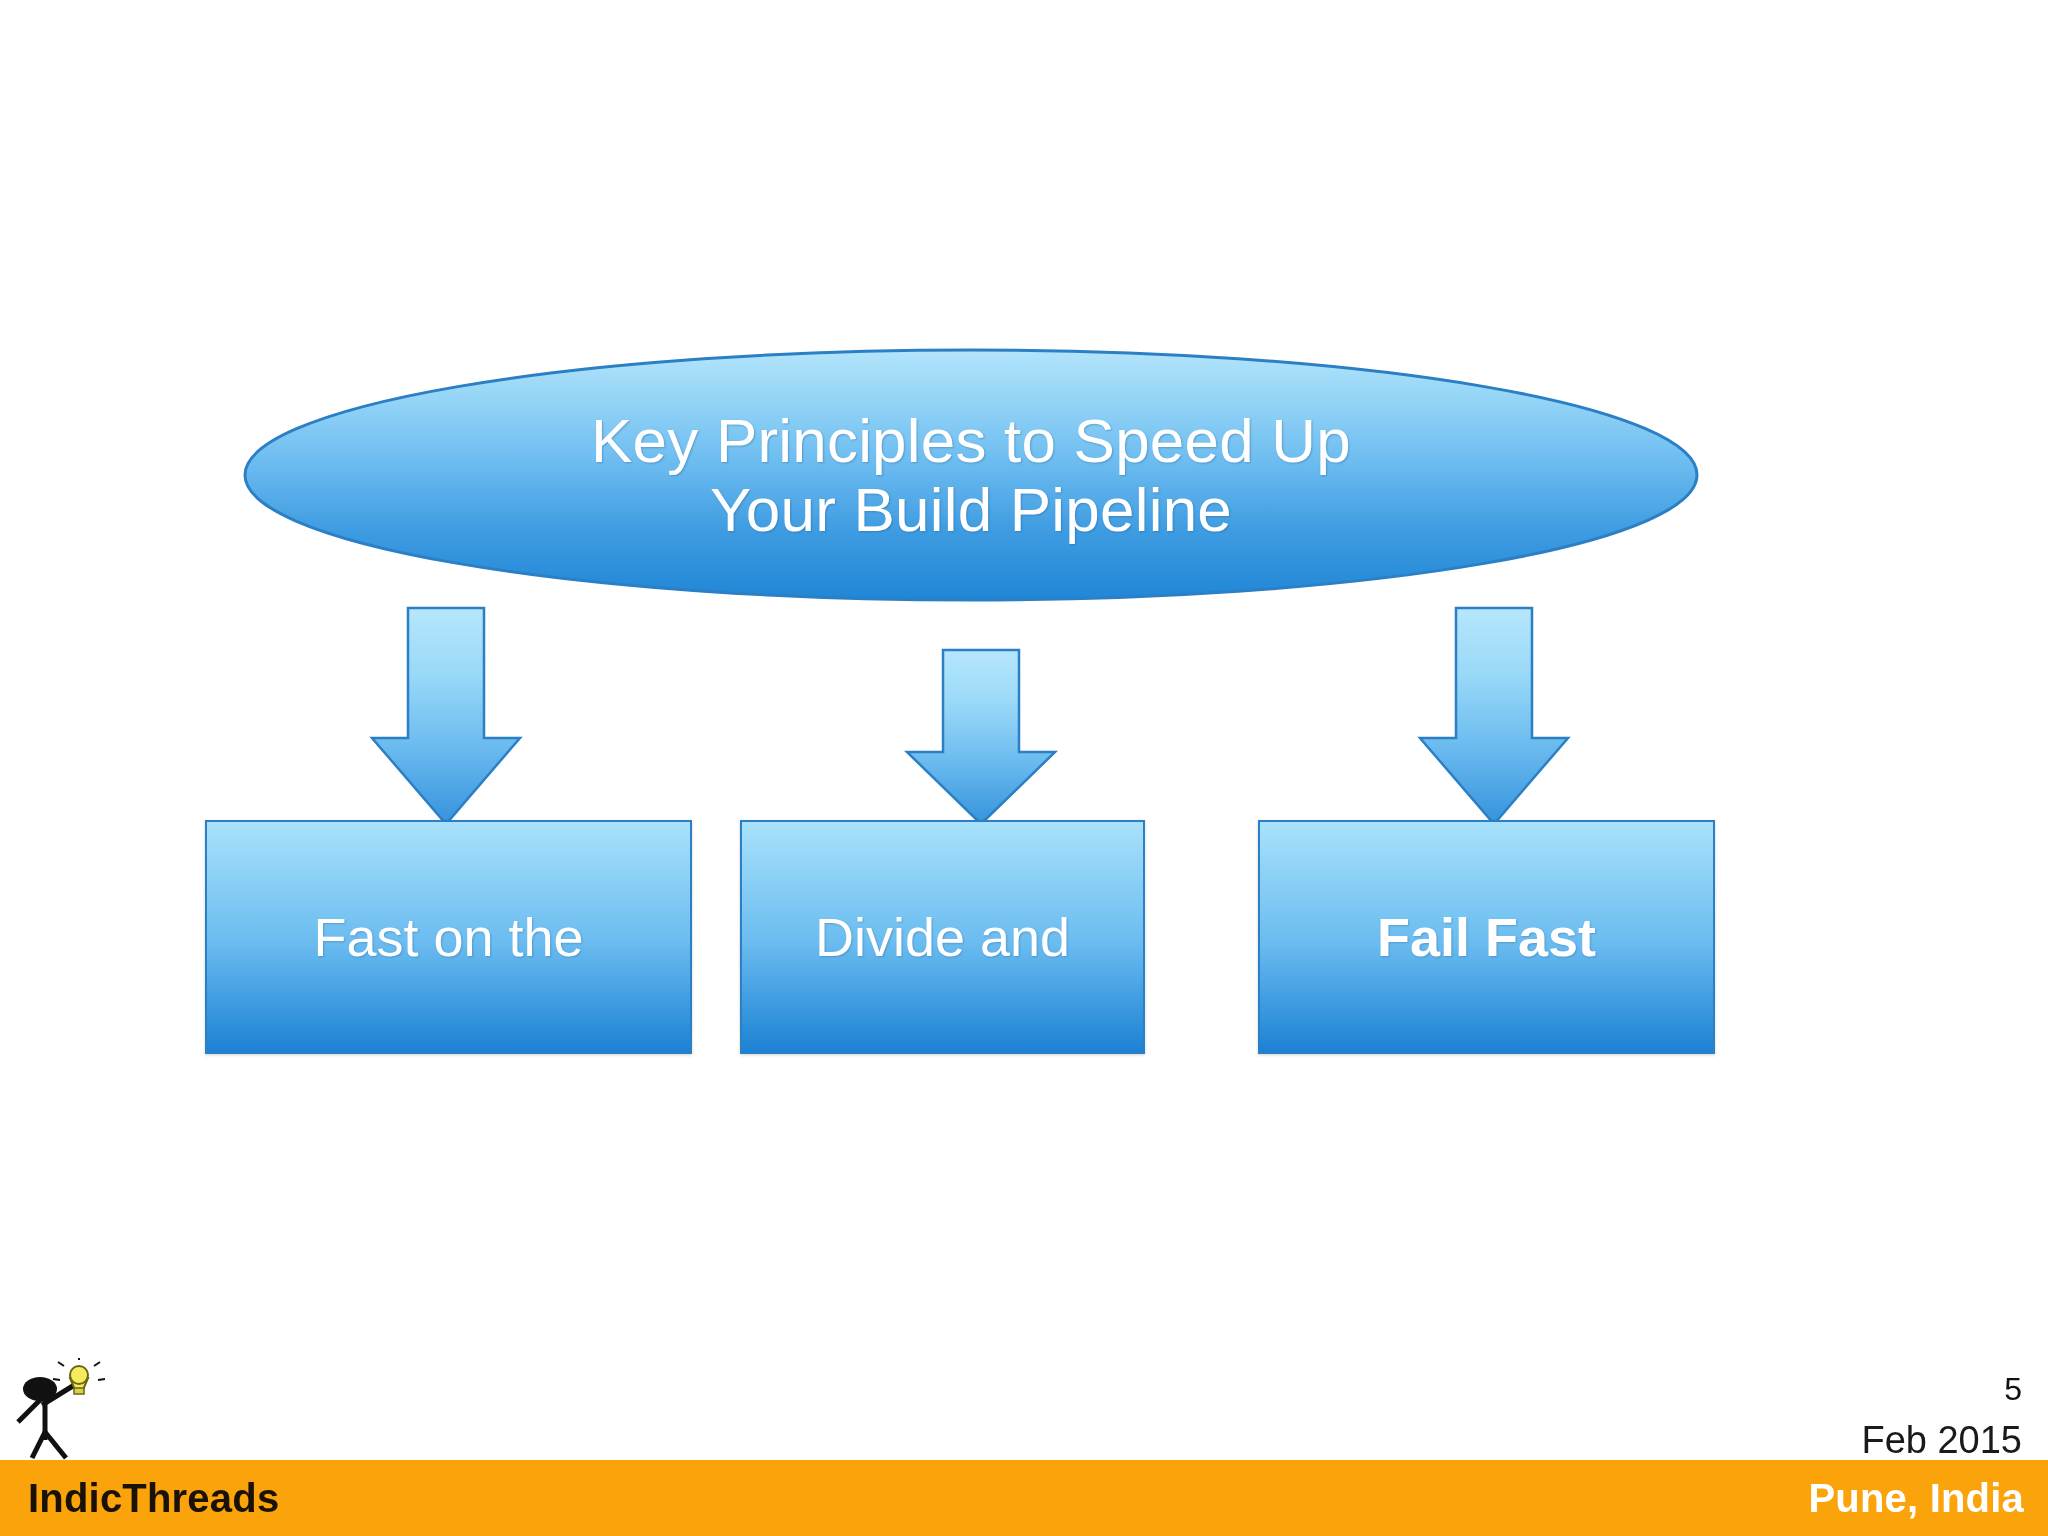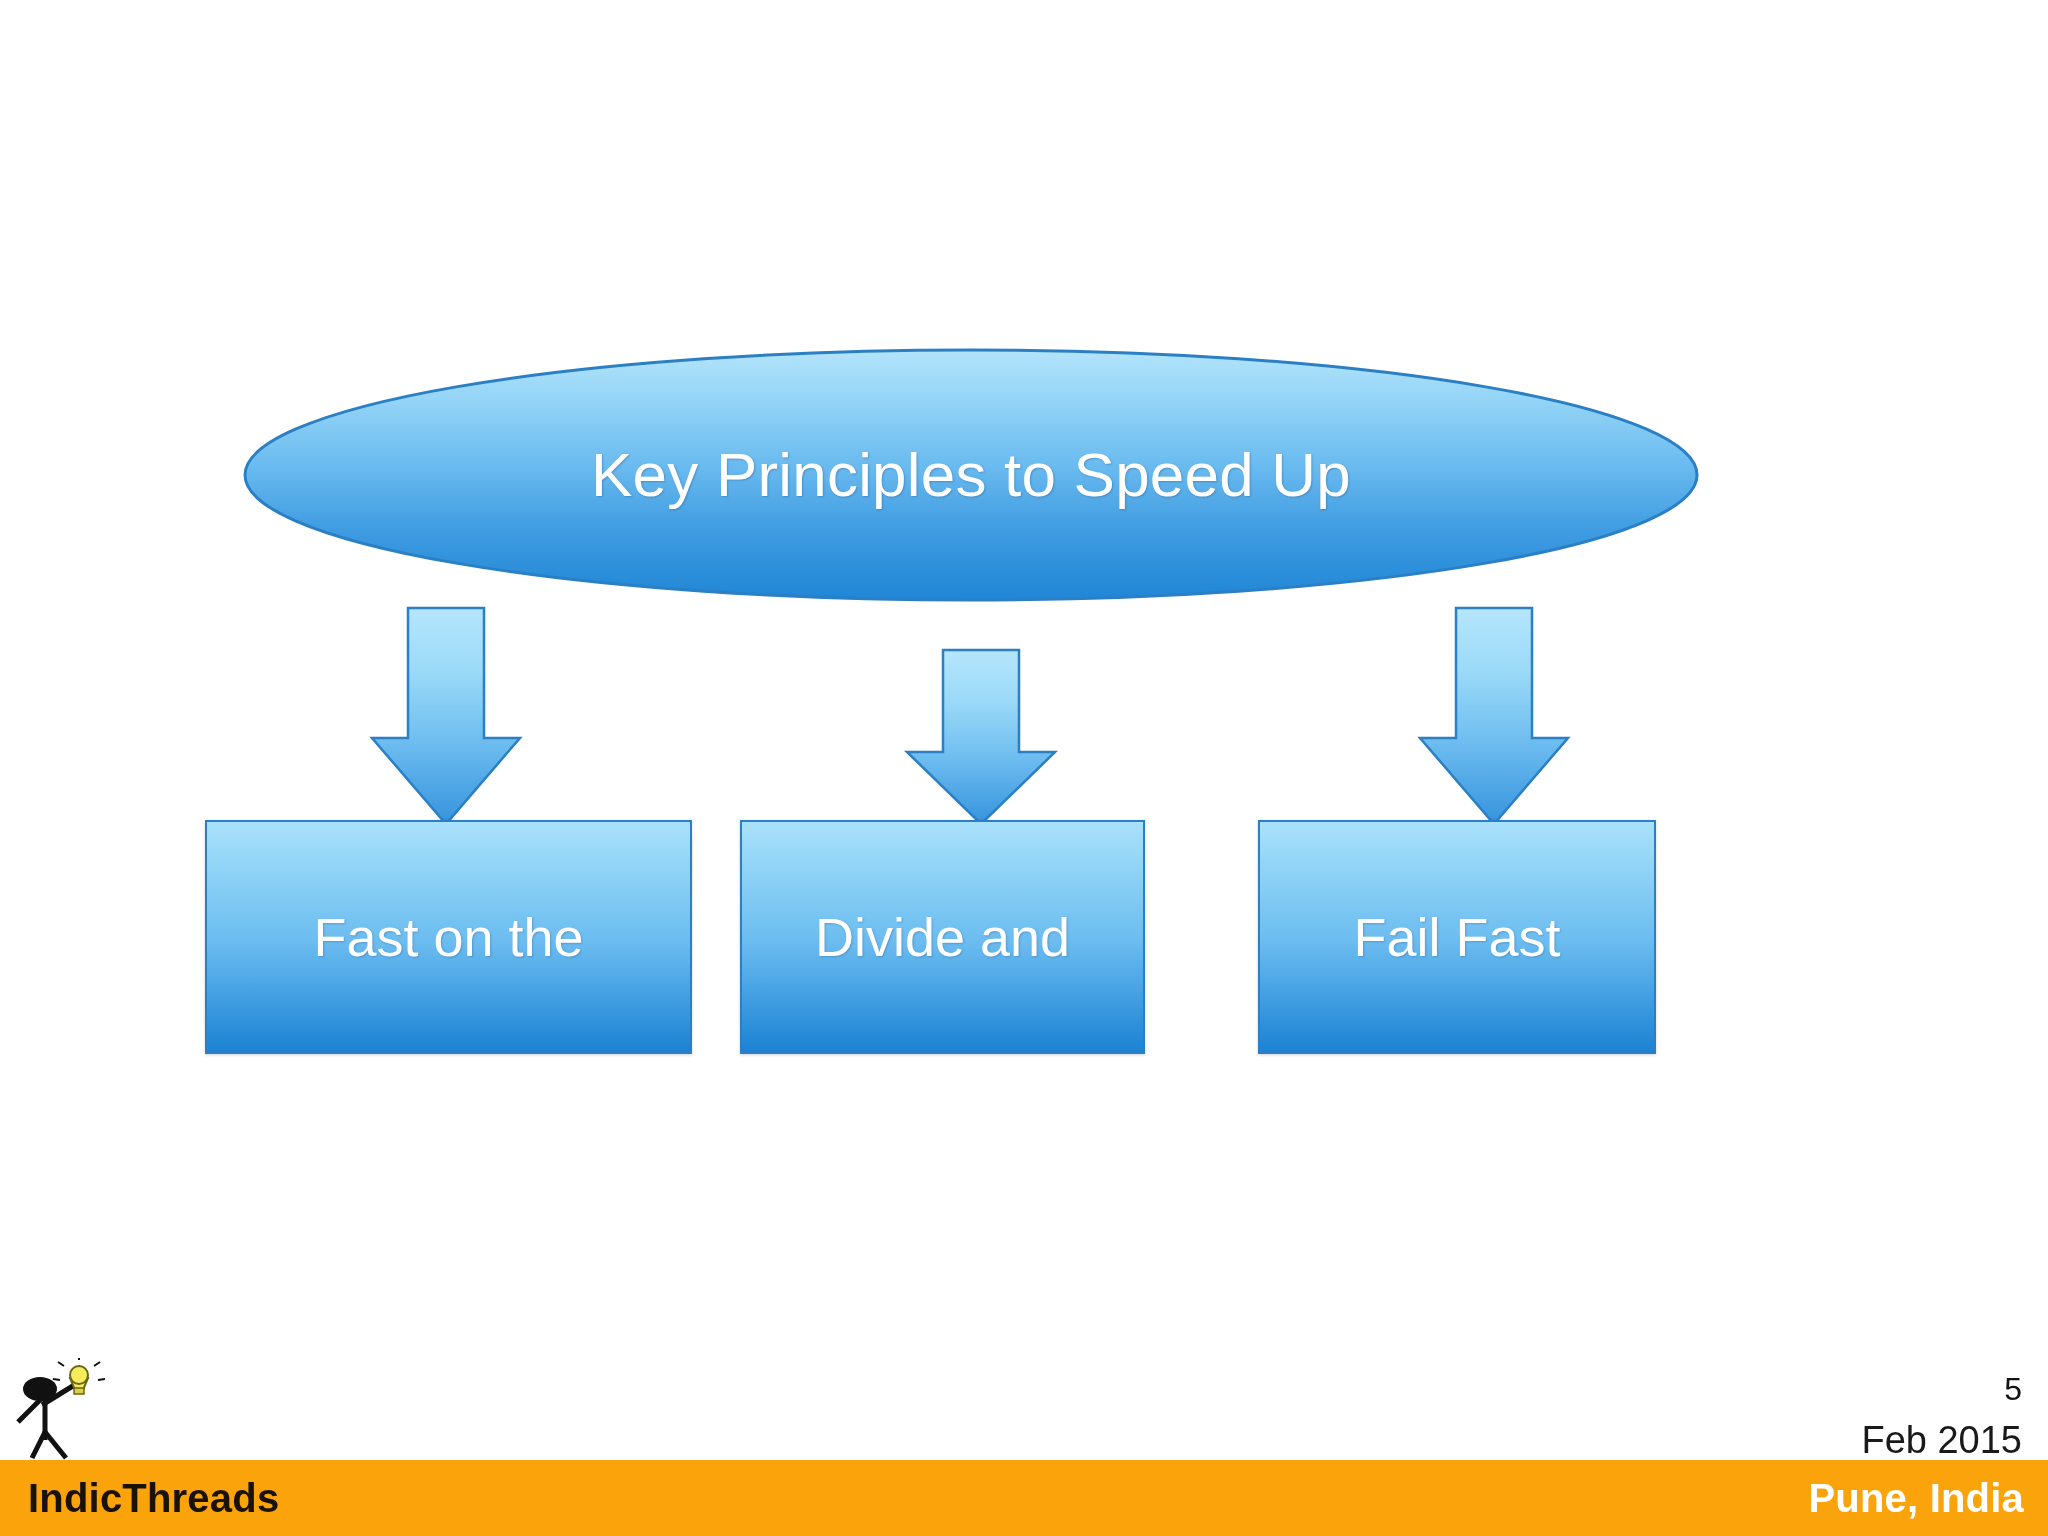--- a/index.html
+++ b/index.html
@@ -151,20 +151,21 @@
           <stop offset="18%" stop-color="#97d6f7"></stop>
           <stop offset="45%" stop-color="#6cbcf0"></stop>
           <stop offset="72%" stop-color="#3f9ce1"></stop>
           <stop offset="100%" stop-color="#1f86d6"></stop>
         </linearGradient>
       </defs>
       <ellipse cx="728" cy="127" rx="726" ry="125" fill="url(#ellGrad)" stroke="#2b7fc4" stroke-width="3" vector-effect="non-scaling-stroke"></ellipse>
     </svg>
     <div class="ellipse-text">
       <span>Key Principles to Speed Up</span>
+      <span>Your Build Pipeline</span>
     </div>
   </div>
 
   <div class="arrow" style="left:370px; top:606px; width:152px; height:220px;">
     <svg width="152" height="220" viewBox="0 0 152 220" preserveAspectRatio="none">
       <defs>
         <linearGradient id="arrGrad1" x1="0" y1="0" x2="0" y2="1">
           <stop offset="0%" stop-color="#b6e6fc"></stop>
           <stop offset="30%" stop-color="#9ad9f8"></stop>
           <stop offset="62%" stop-color="#6ebdf0"></stop>
@@ -208,21 +209,21 @@
       <span>Fast on the</span>
     </span>
   </div>
 
   <div class="pbox" style="left:740px; top:820px; width:405px; height:234px;">
     <span class="lines">
       <span>Divide and</span>
     </span>
   </div>
 
-  <div class="pbox" style="left:1258px; top:820px; width:398px; height:234px;">
+  <div class="pbox" style="left:1258px; top:820px; width:457px; height:234px;font-weight:bold;">
     <span class="lines">
       <span>Fail Fast</span>
     </span>
   </div>
 
   <div class="slide-number">5</div>
   <div class="slide-date">Feb 2015</div>
 
   <div class="logo">
     <svg width="104" height="106" viewBox="0 0 104 106">

